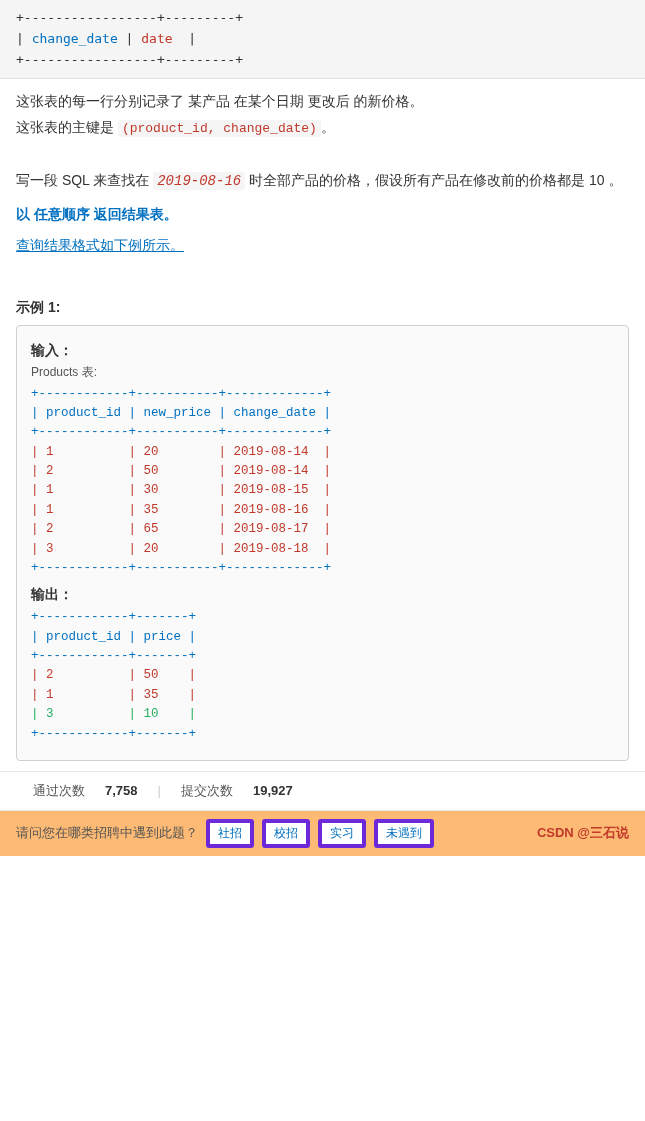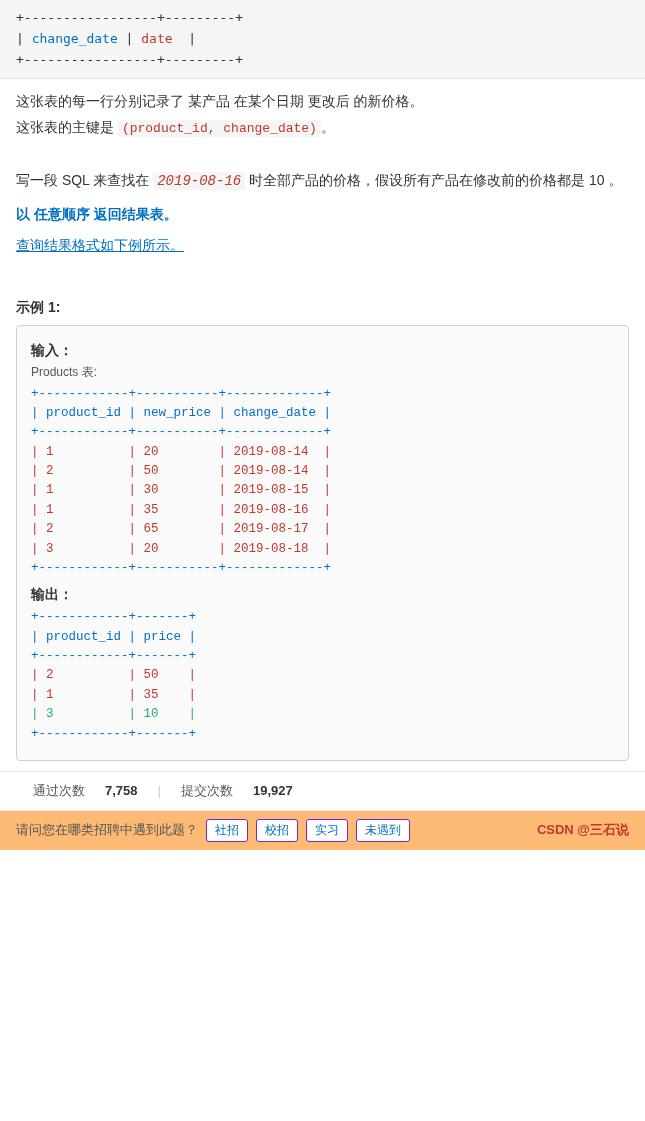--- a/index.html
+++ b/index.html
@@ -130,21 +130,21 @@
       display: flex;
       align-items: center;
       gap: 8px;
       font-size: 13px;
       color: #555;
       background: #fdba74;
       flex-wrap: wrap;
     }
     .footer-recruit .recruit-label { color: #555; }
     .footer-recruit .btn-tag {
-      border: 1px solid #6d28d9;
+      border: 4px solid #6d28d9;
       color: #0070c0;
       border-radius: 3px;
       padding: 2px 8px;
       font-size: 12px;
       cursor: pointer;
       background: #fff;
     }
     .footer-recruit .csdn-logo {
       margin-left: auto;
       color: #c0392b;

